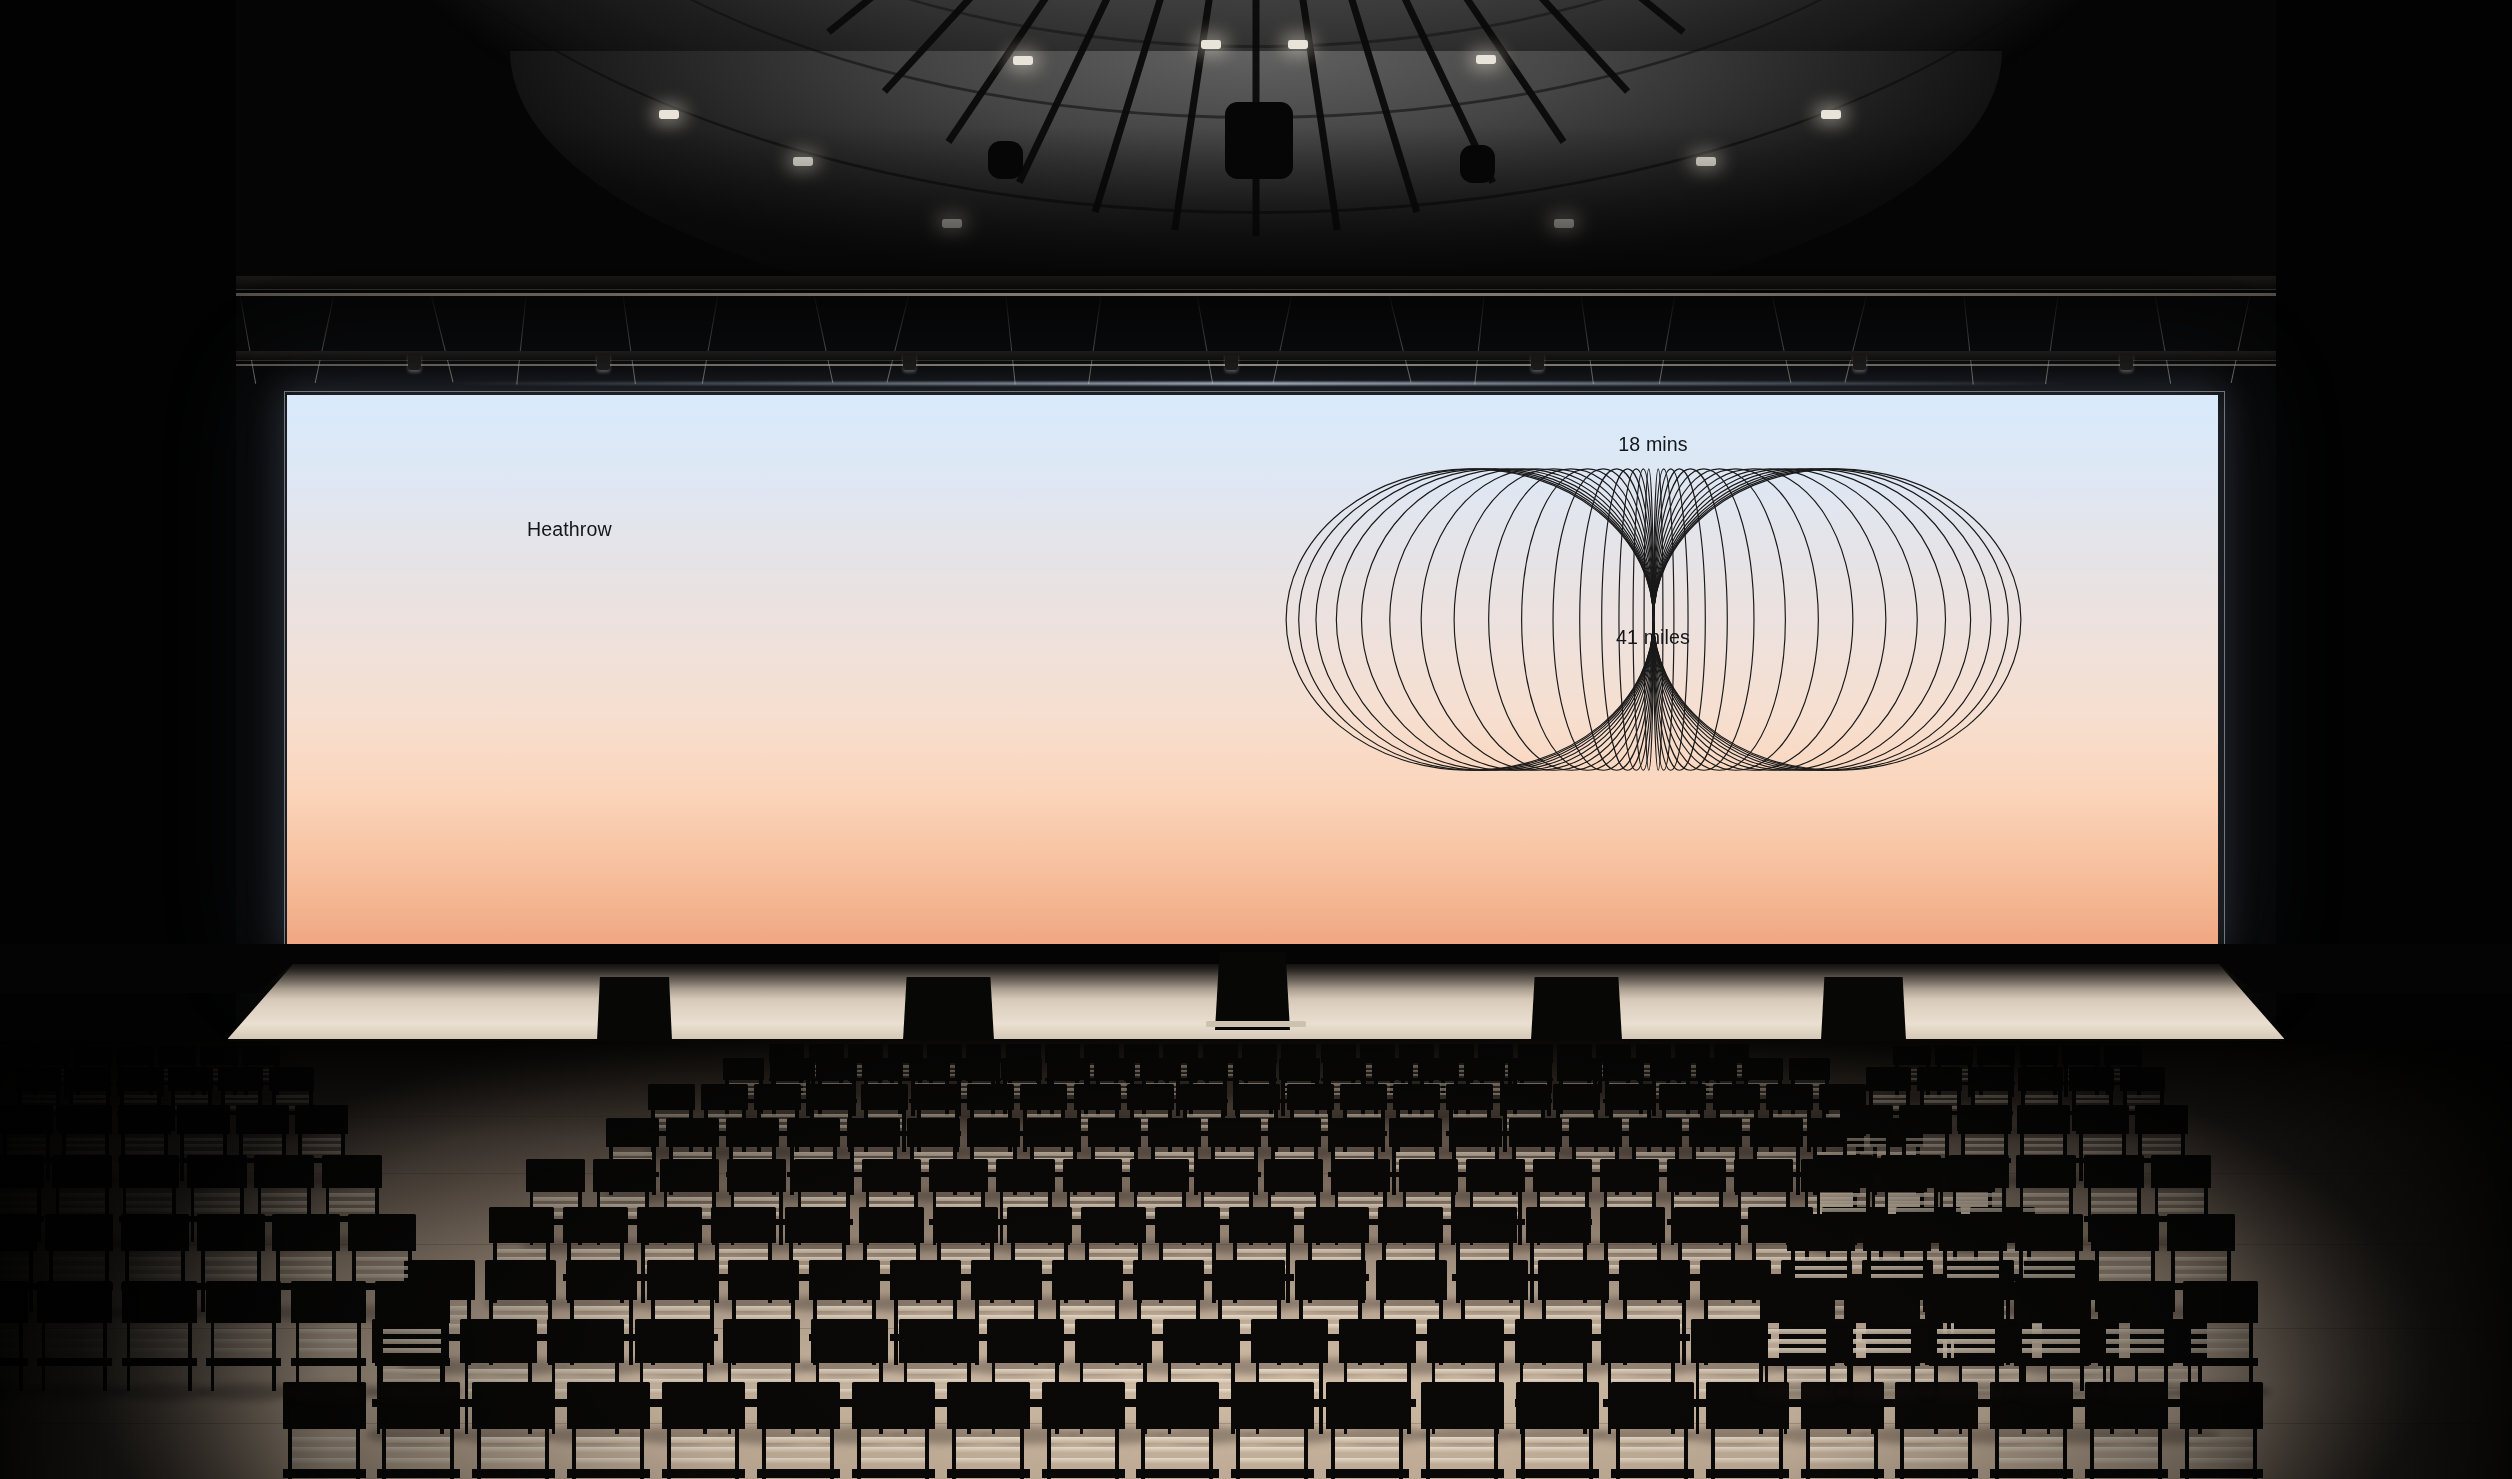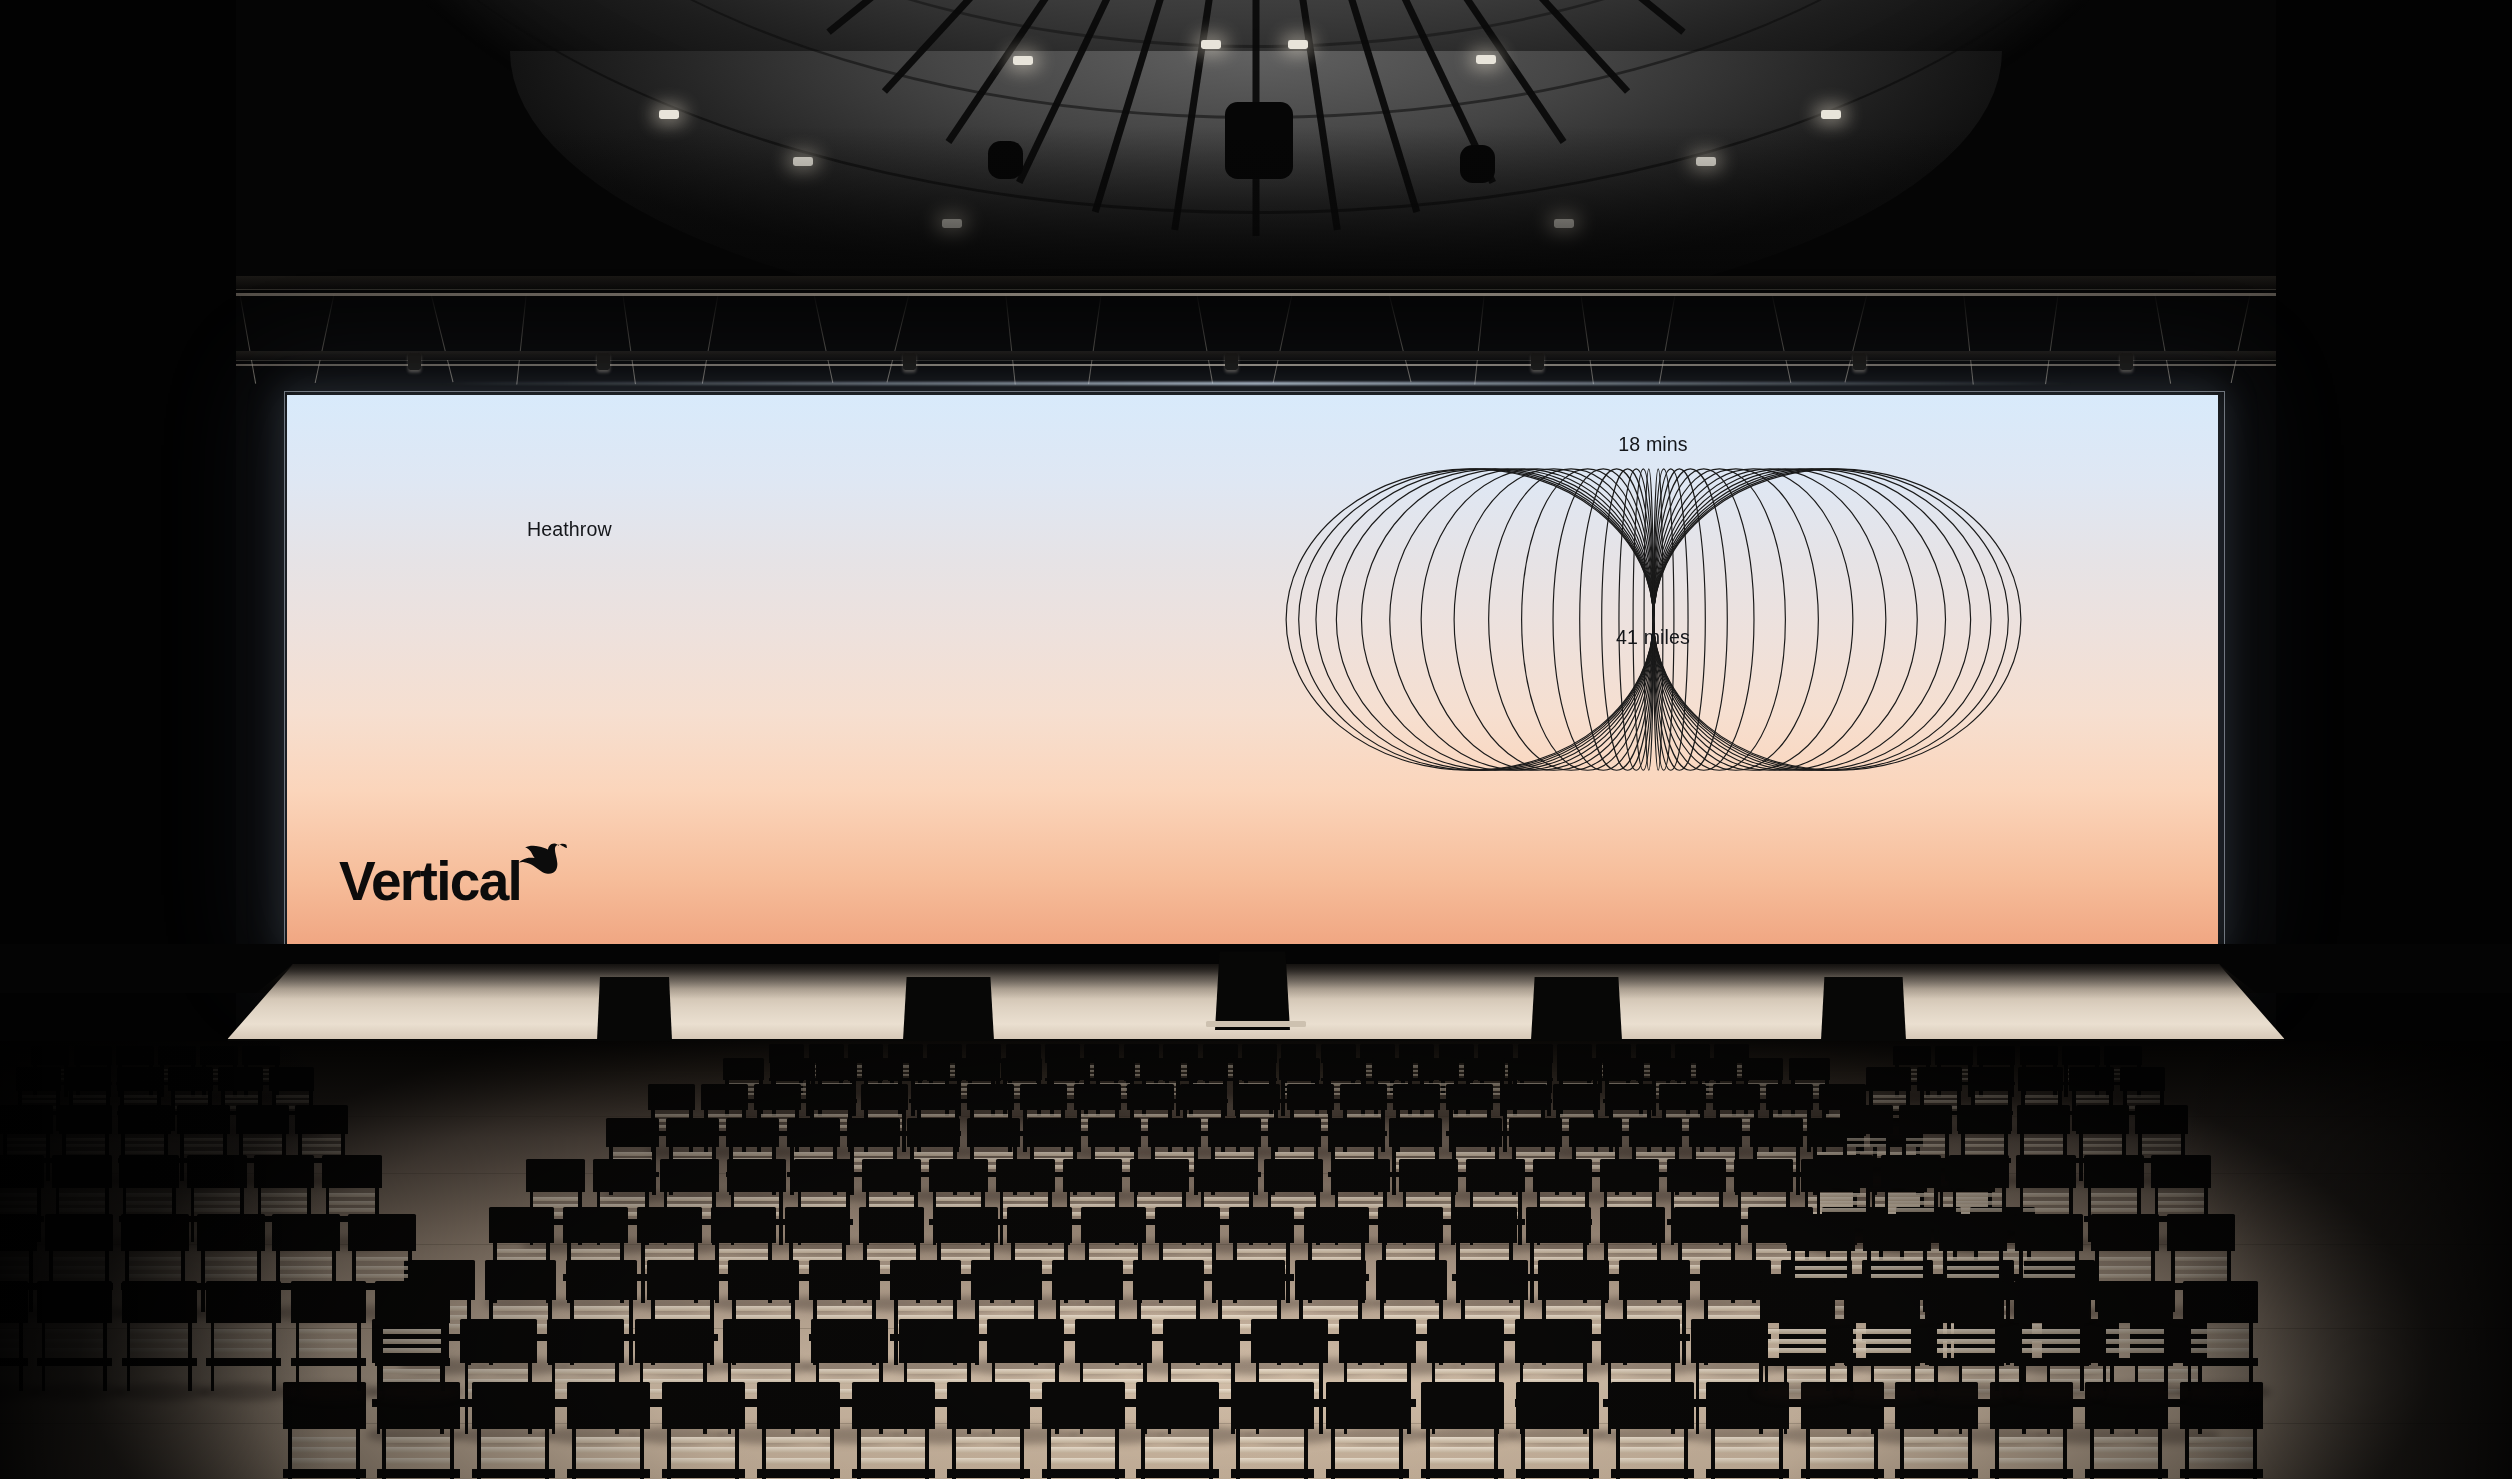--- a/index.html
+++ b/index.html
@@ -373,36 +373,20 @@
       </svg>
 
       <span class="route-label" id="label-time">18 mins</span>
 
       <span class="route-label" id="label-distance">41 miles</span>
 
       <span class="route-label" id="label-origin">Heathrow</span>
 
     </div>
 
-    <div id="logo">
-      <span id="logo-word">Vertical</span>
-      <span id="logo-bird">
-        <svg width="49" height="36" viewBox="0 0 62 46">
-          <path fill="#0c0c0c" d="M61.5 6.2c-2.0-1.1-4.6-1.6-6.9-1.0-1.3 .35-2.5 1.1-3.4 2.1
-             -1.0-1.6-2.7-2.6-4.6-2.8-2.5-.3-5.0 .8-6.6 2.7-1.2 1.4-1.8 3.2-2.0 5.0
-             -3.6-1.9-7.6-3.3-11.7-4.0C22.0 7.4 17.6 7.2 13.4 8.0c-1.6 .3-3.2 .8-4.6 1.6
-              .9 .25 1.8 .6 2.6 1.1 2.6 1.5 4.5 3.9 6.0 6.4 1.2 2.0 2.2 4.1 3.5 6.0
-             -3.4-.6-6.9-.6-10.2 .2-3.8 .9-7.3 2.9-10.1 5.6 2.3-.6 4.7-.8 7.1-.5
-              4.2 .5 8.1 2.3 11.6 4.6 3.4 2.2 6.5 4.9 9.9 7.0 2.6 1.6 5.5 2.9 8.6 3.2
-              2.3 .2 4.7-.2 6.7-1.4 1.9-1.1 3.4-2.8 4.3-4.8 1.1-2.4 1.3-5.1 1.1-7.7
-             -.3-3.6-1.2-7.1-2.0-10.6-.5-2.2-1.0-4.4-1.0-6.6 0-1.5 .3-3.1 1.2-4.3
-              .7-.95 1.8-1.5 3.0-1.6 1.9-.2 3.8 .6 5.4 1.5 1.9 1.0 3.7 2.2 5.8 2.5z"></path>
-        </svg>
-      </span>
-    </div>
   </div>
   <div class="screen-bezel"></div>
 
   <div class="stage-gap"></div>
   <div id="stage-platform">
     <div class="stage-top"></div>
     <div class="stage-grime"></div>
     <div id="stage-cuts">
         <div class="stage-cut" style="left: 597px; width: 75px;"></div>
         <div class="stage-cut" style="left: 903px; width: 91px;"></div>

